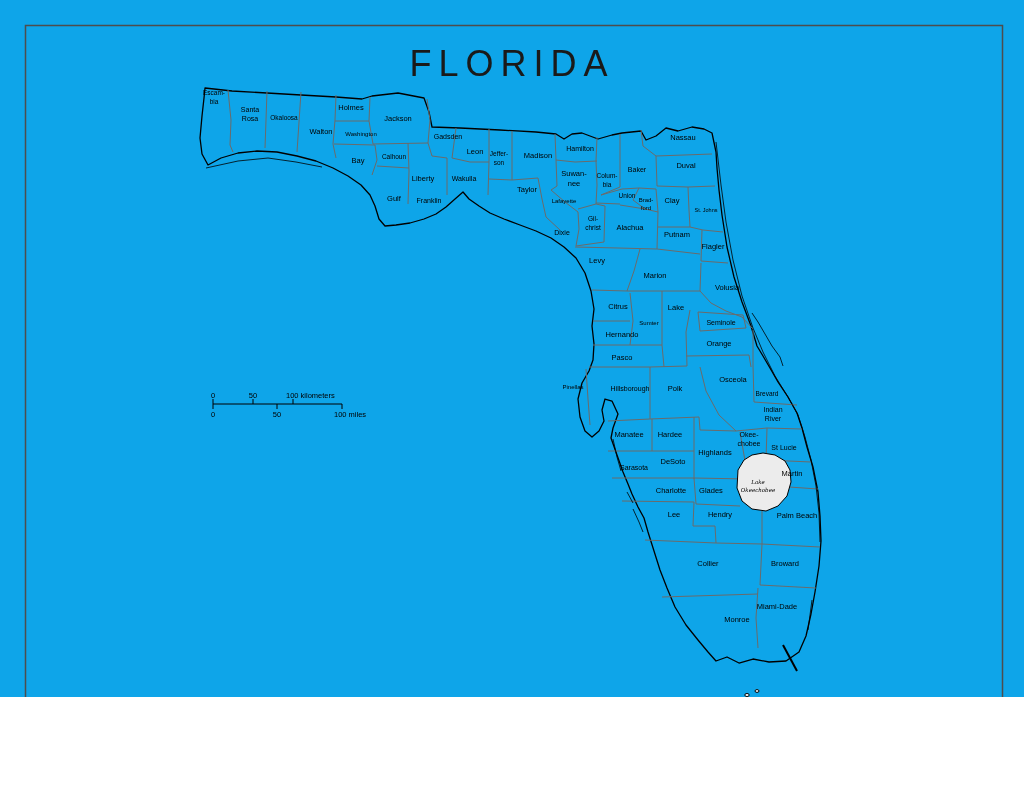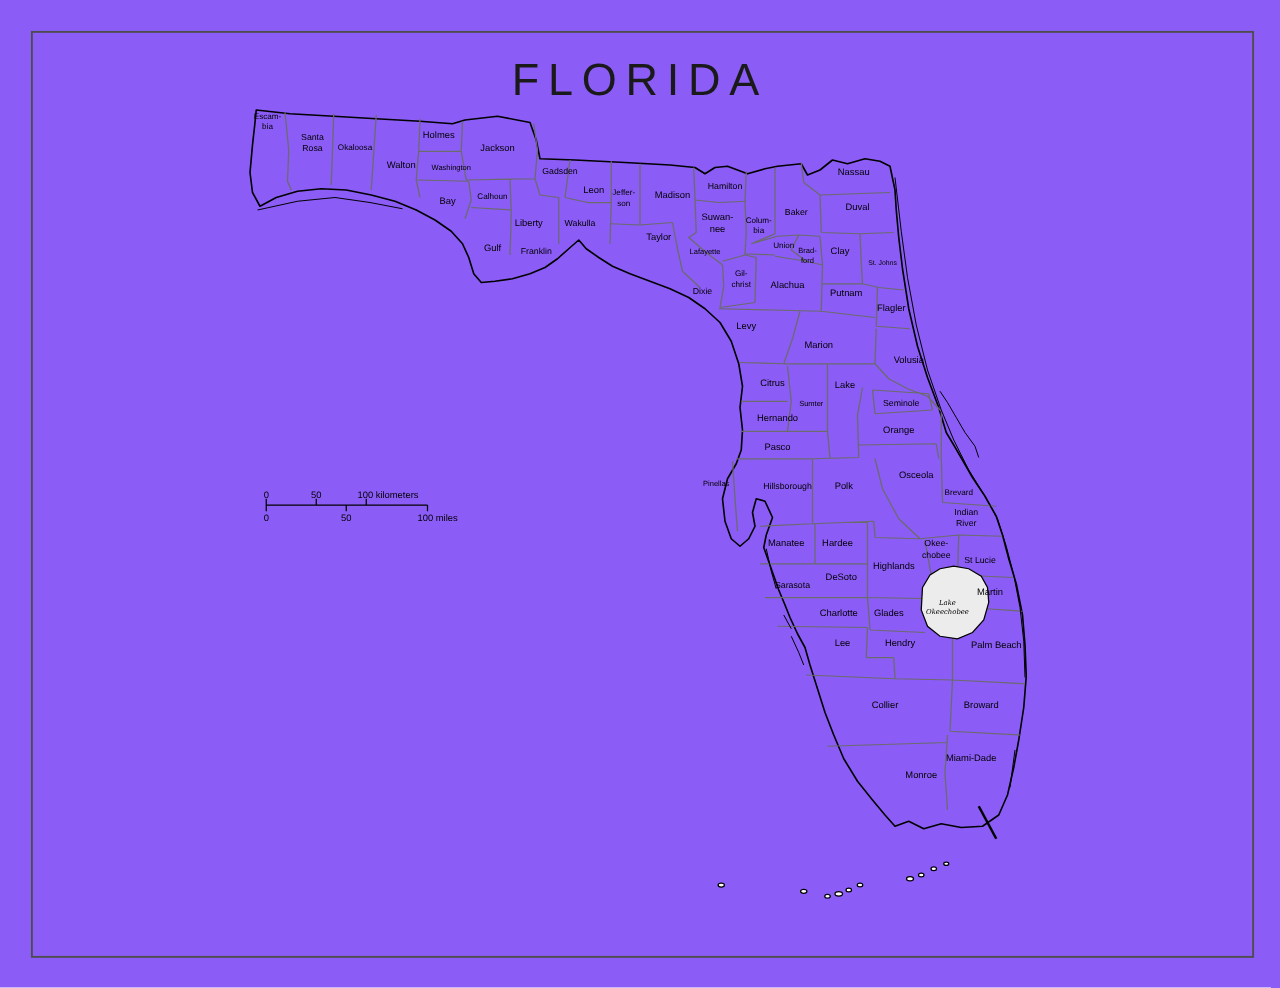--- a/index.html
+++ b/index.html
@@ -1,16 +1,16 @@
 <!DOCTYPE html>
 <html><head>
 <meta charset="utf-8">
 <style>
   html,body{margin:0;padding:0;background:#ffffff;}
-  .page{position:relative;width:1024px;height:790px;background:#8b5cf6;overflow:hidden;
+  .page{position:relative;width:1024px;height:697px;background:#0ea5e9;overflow:hidden;
         font-family:"Liberation Sans",sans-serif;}
   svg text{font-family:"Liberation Sans",sans-serif;fill:#000;}
   .title-text{font-size:36px;letter-spacing:7px;fill:#1a1a1a;}
   .county-label{fill:#000;}
   .lake-label{font-family:"DejaVu Serif",serif;font-style:italic;}
   .scale-text{font-size:7.5px;}
 </style>
 </head>
 <body>
 

